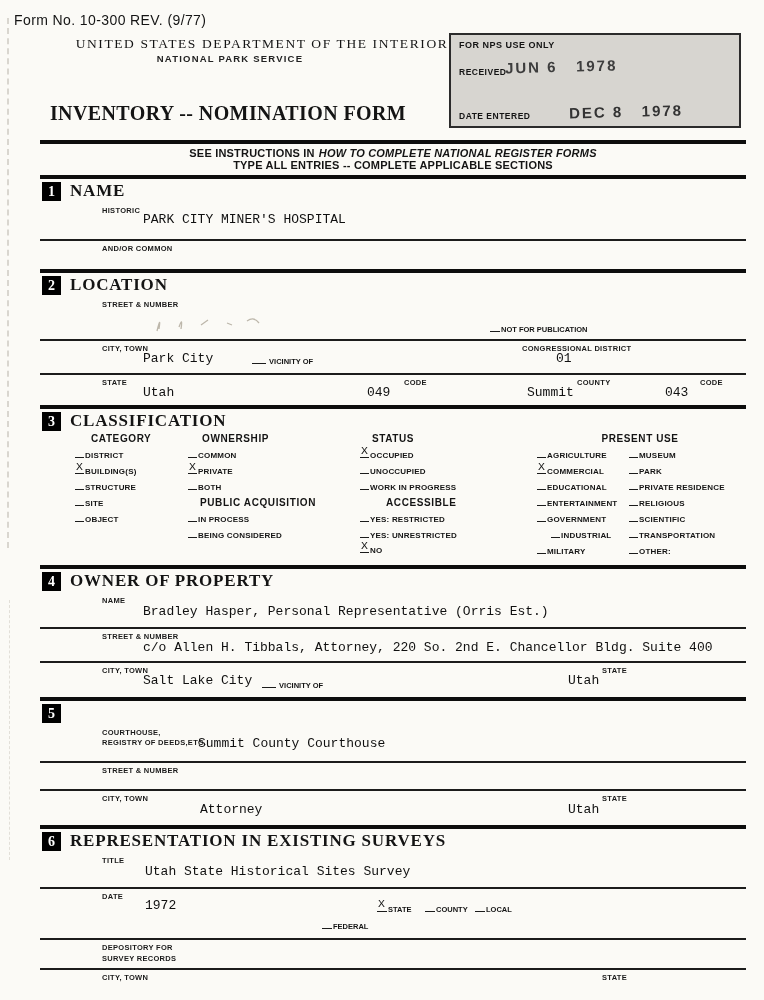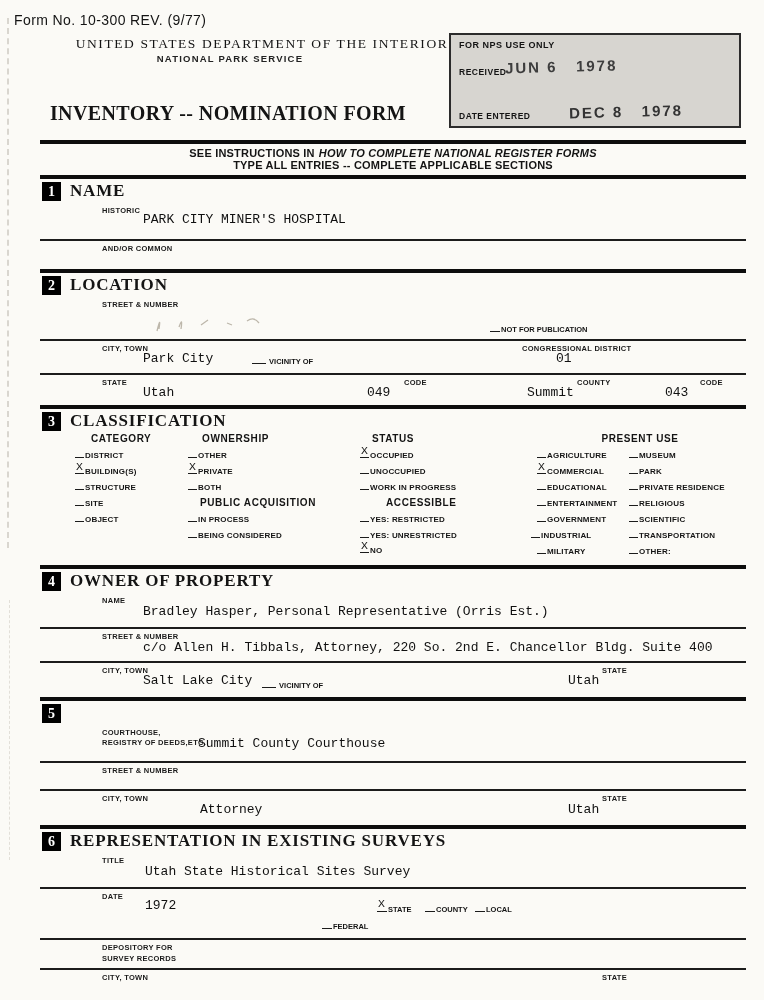--- a/index.html
+++ b/index.html
@@ -138,21 +138,21 @@
     </div>
     <div class="grid">
       <span class="chead" style="left:51px; top:0">CATEGORY</span>
       <span class="citem" style="left:35px; top:18px"><span class="cmark"></span><span class="cdash"></span><span>DISTRICT</span></span>
       <span class="citem" style="left:35px; top:34px"><span class="cmark">X</span><span class="cdash"></span><span>BUILDING(S)</span></span>
       <span class="citem" style="left:35px; top:50px"><span class="cmark"></span><span class="cdash"></span><span>STRUCTURE</span></span>
       <span class="citem" style="left:35px; top:66px"><span class="cmark"></span><span class="cdash"></span><span>SITE</span></span>
       <span class="citem" style="left:35px; top:82px"><span class="cmark"></span><span class="cdash"></span><span>OBJECT</span></span>
 
       <span class="chead" style="left:162px; top:0">OWNERSHIP</span>
-      <span class="citem" style="left:148px; top:18px"><span class="cmark"></span><span class="cdash"></span><span>OTHER</span></span>
+      <span class="citem" style="left:148px; top:18px"><span class="cmark"></span><span class="cdash"></span><span>COMMON</span></span>
       <span class="citem" style="left:148px; top:34px"><span class="cmark">X</span><span class="cdash"></span><span>PRIVATE</span></span>
       <span class="citem" style="left:148px; top:50px"><span class="cmark"></span><span class="cdash"></span><span>BOTH</span></span>
       <span class="chead" style="left:160px; top:64px">PUBLIC ACQUISITION</span>
       <span class="citem" style="left:148px; top:82px"><span class="cmark"></span><span class="cdash"></span><span>IN PROCESS</span></span>
       <span class="citem" style="left:148px; top:98px"><span class="cmark"></span><span class="cdash"></span><span>BEING CONSIDERED</span></span>
 
       <span class="chead" style="left:332px; top:0">STATUS</span>
       <span class="citem" style="left:320px; top:18px"><span class="cmark">X</span><span class="cdash"></span><span>OCCUPIED</span></span>
       <span class="citem" style="left:320px; top:34px"><span class="cmark"></span><span class="cdash"></span><span>UNOCCUPIED</span></span>
       <span class="citem" style="left:320px; top:50px"><span class="cmark"></span><span class="cdash"></span><span>WORK IN PROGRESS</span></span>
@@ -160,21 +160,21 @@
       <span class="citem" style="left:320px; top:82px"><span class="cmark"></span><span class="cdash"></span><span>YES: RESTRICTED</span></span>
       <span class="citem" style="left:320px; top:98px"><span class="cmark"></span><span class="cdash"></span><span>YES: UNRESTRICTED</span></span>
       <span class="citem" style="left:320px; top:113px"><span class="cmark">X</span><span class="cdash"></span><span>NO</span></span>
 
       <span class="chead" style="left:480px; width:240px; text-align:center; top:0">PRESENT USE</span>
       <span class="citem" style="left:497px; top:18px"><span class="cmark"></span><span class="cdash"></span><span>AGRICULTURE</span></span>
       <span class="citem" style="left:497px; top:34px"><span class="cmark">X</span><span class="cdash"></span><span>COMMERCIAL</span></span>
       <span class="citem" style="left:497px; top:50px"><span class="cmark"></span><span class="cdash"></span><span>EDUCATIONAL</span></span>
       <span class="citem" style="left:497px; top:66px"><span class="cmark"></span><span class="cdash"></span><span>ENTERTAINMENT</span></span>
       <span class="citem" style="left:497px; top:82px"><span class="cmark"></span><span class="cdash"></span><span>GOVERNMENT</span></span>
-      <span class="citem" style="left:491px; top:98px"><span class="cmark"></span><span class="cdash"></span><span>INDUSTRIAL</span></span>
+      <span class="citem" style="left:511px; top:98px"><span class="cmark"></span><span class="cdash"></span><span>INDUSTRIAL</span></span>
       <span class="citem" style="left:497px; top:114px"><span class="cmark"></span><span class="cdash"></span><span>MILITARY</span></span>
       <span class="citem" style="left:589px; top:18px"><span class="cmark"></span><span class="cdash"></span><span>MUSEUM</span></span>
       <span class="citem" style="left:589px; top:34px"><span class="cmark"></span><span class="cdash"></span><span>PARK</span></span>
       <span class="citem" style="left:589px; top:50px"><span class="cmark"></span><span class="cdash"></span><span>PRIVATE RESIDENCE</span></span>
       <span class="citem" style="left:589px; top:66px"><span class="cmark"></span><span class="cdash"></span><span>RELIGIOUS</span></span>
       <span class="citem" style="left:589px; top:82px"><span class="cmark"></span><span class="cdash"></span><span>SCIENTIFIC</span></span>
       <span class="citem" style="left:589px; top:98px"><span class="cmark"></span><span class="cdash"></span><span>TRANSPORTATION</span></span>
       <span class="citem" style="left:589px; top:114px"><span class="cmark"></span><span class="cdash"></span><span>OTHER:</span></span>
     </div>
 

